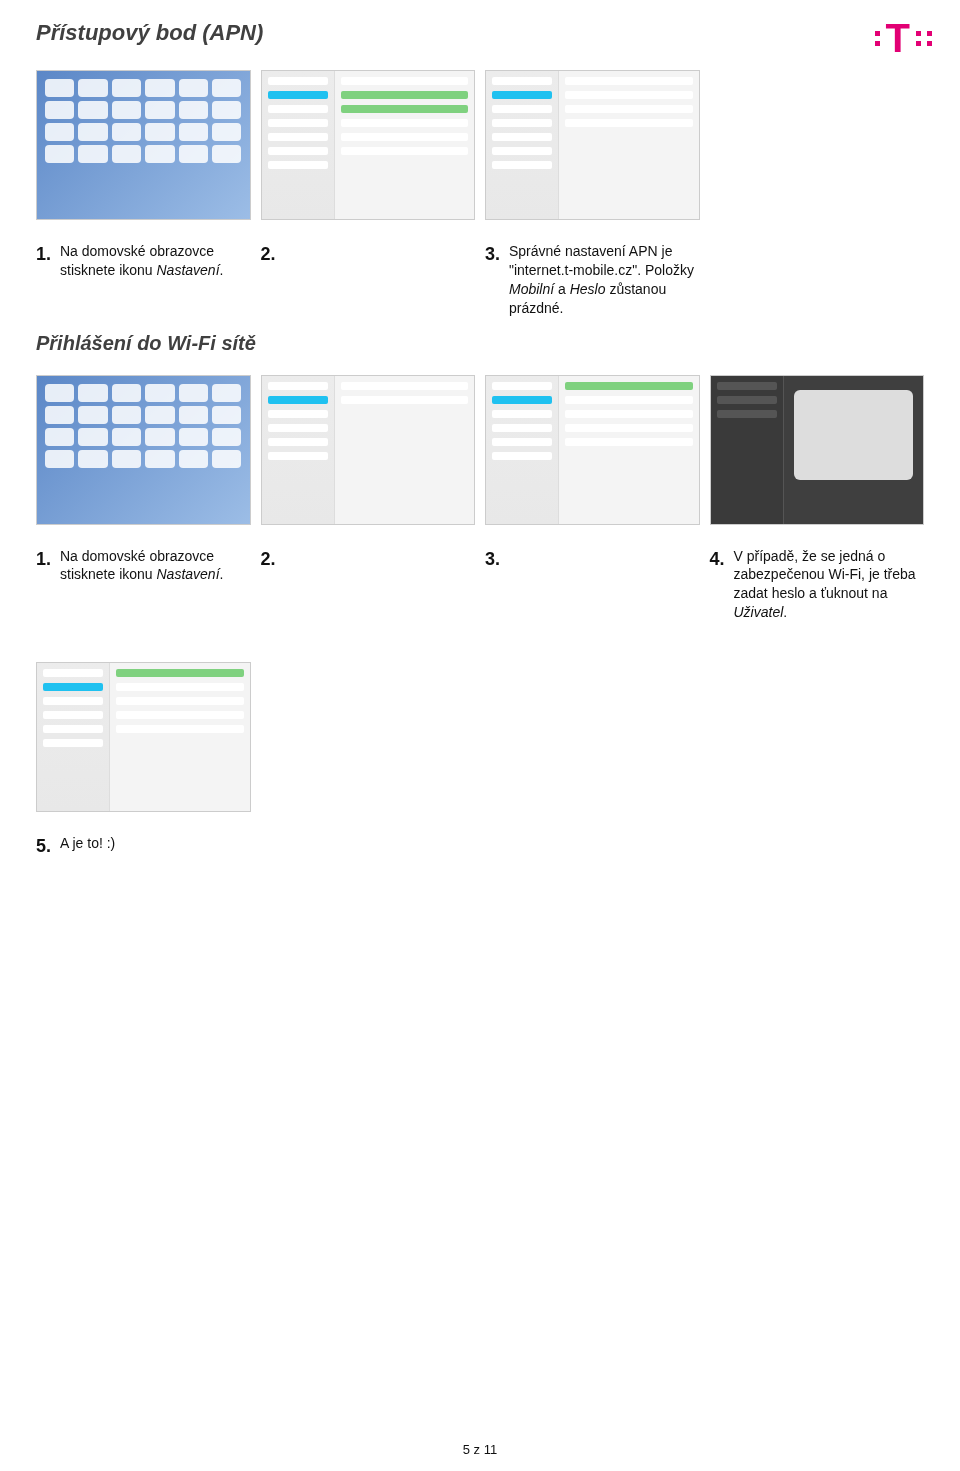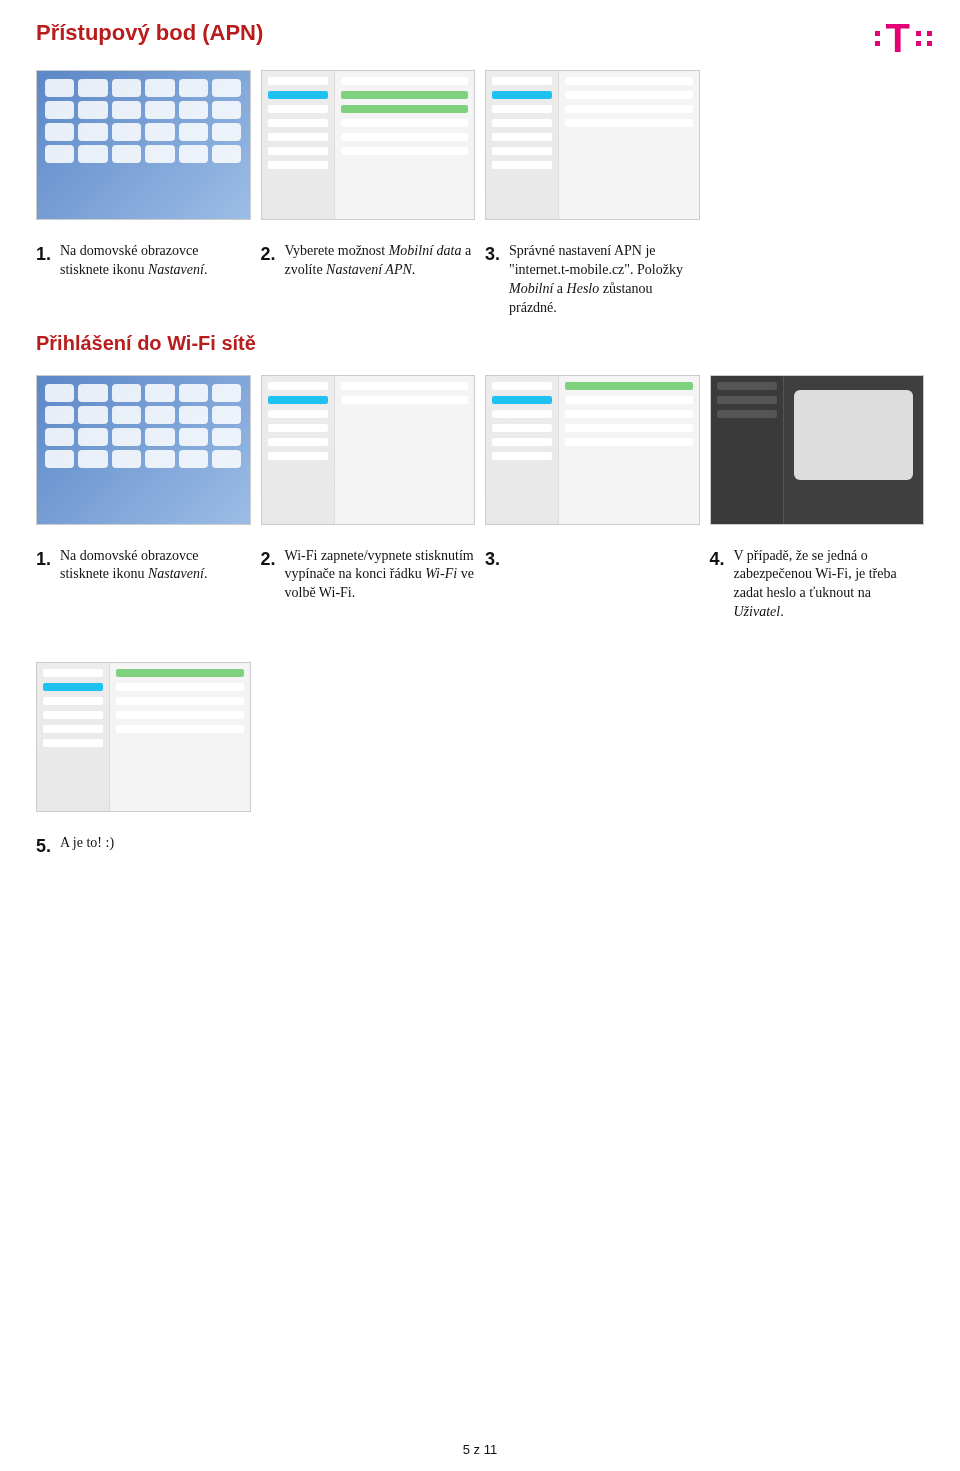--- a/index.html
+++ b/index.html
@@ -1,30 +1,30 @@
 <!DOCTYPE html>
 <html><head>
 <meta charset="utf-8">
 <style>
   html,body{margin:0;padding:0;background:#fff;font-family:Arial,Helvetica,sans-serif;color:#111;}
   .page{width:960px;min-height:1471px;margin:0 auto;position:relative;box-sizing:border-box;padding:20px 36px 40px 36px;}
   .logo{position:absolute;top:18px;right:28px;display:flex;align-items:center;gap:6px;}
   .logo .t{font-size:40px;font-weight:900;color:#e20074;line-height:1;}
   .logo .dot{width:5px;height:5px;background:#e20074;display:inline-block;}
   .logo .dotcol{display:flex;flex-direction:column;gap:5px;}
-  h1,h2{color:#b91c1c;font-weight:700;margin:0;}
+  h1,h2{color:#404040;font-weight:700;margin:0;font-style:italic;}
   h1{font-size:22px;margin-bottom:24px;}
   h2{font-size:20px;margin:12px 0 20px 0;}
   .row{display:flex;gap:10px;margin-bottom:14px;}
   .cell{flex:1 1 0;min-width:0;}
   .shot{width:100%;background:#e8e8e8;border:1px solid #ccc;box-sizing:border-box;}
   .shot.sm{height:150px;}
   .cap{display:flex;gap:6px;font-size:14px;line-height:1.35;margin-top:8px;}
   .cap .num{font-weight:700;font-size:18px;min-width:18px;}
-  .cap .txt{flex:1;font-family:Liberation Serif, serif;}
+  .cap .txt{flex:1;}
   .cap .txt i{font-style:italic;}
   .footer{position:absolute;bottom:14px;left:0;right:0;text-align:center;font-size:13px;}
   
   .shot{display:flex;}
   .shot .sb{width:34%;background:linear-gradient(#ececec,#e8e8e8);border-right:1px solid #ddd;}
   .shot .ct{flex:1;background:#f4f4f4;}
   .shot.home{background:linear-gradient(135deg,#5b87c7,#9cbde6);}
   .shot.home{display:grid;grid-template-columns:repeat(6,1fr);grid-auto-rows:18px;gap:4px;padding:8px;}
   .shot.home .app{background:rgba(255,255,255,.85);border-radius:4px;}
   .shot.dark{background:#444;}
@@ -131,21 +131,20 @@
     <div class="cell"></div>
   </div>
 
   <div class="row">
     <div class="cell cap">
       <div class="num">1.</div>
       <div class="txt">Na domovské obrazovce stisknete ikonu <i>Nastavení</i>.</div>
     </div>
     <div class="cell cap">
       <div class="num">2.</div>
-      <div class="txt">Vyberete možnost <i>Mobilní data</i> a zvolíte <i>Nastavení APN</i>.</div>
     </div>
     <div class="cell cap">
       <div class="num">3.</div>
       <div class="txt">Správné nastavení APN je "internet.t-mobile.cz". Položky <i>Mobilní</i> a <i>Heslo</i> zůstanou prázdné.</div>
     </div>
     <div class="cell"></div>
   </div>
 
   <h2>Přihlášení do Wi-Fi sítě</h2>
 
@@ -227,21 +226,20 @@
     </div>
   </div>
 
   <div class="row">
     <div class="cell cap">
       <div class="num">1.</div>
       <div class="txt">Na domovské obrazovce stisknete ikonu <i>Nastavení</i>.</div>
     </div>
     <div class="cell cap">
       <div class="num">2.</div>
-      <div class="txt">Wi-Fi zapnete/vypnete stisknutím vypínače na konci řádku <i>Wi-Fi</i> ve volbě Wi-Fi.</div>
     </div>
     <div class="cell cap">
       <div class="num">3.</div>
     </div>
     <div class="cell cap">
       <div class="num">4.</div>
       <div class="txt">V případě, že se jedná o zabezpečenou Wi-Fi, je třeba zadat heslo a ťuknout na <i>Uživatel</i>.</div>
     </div>
   </div>
 

